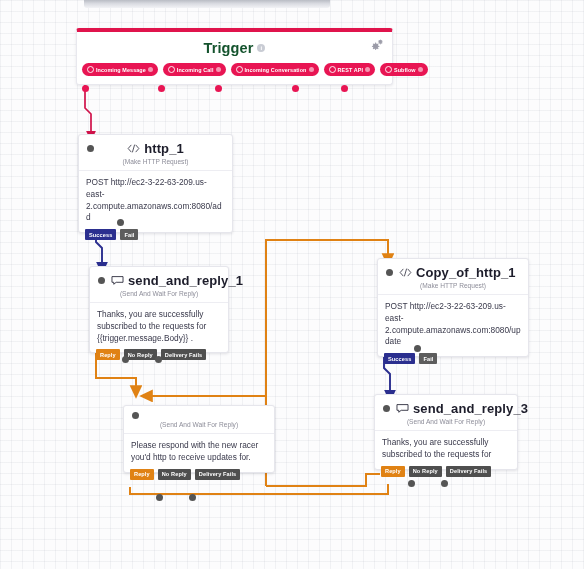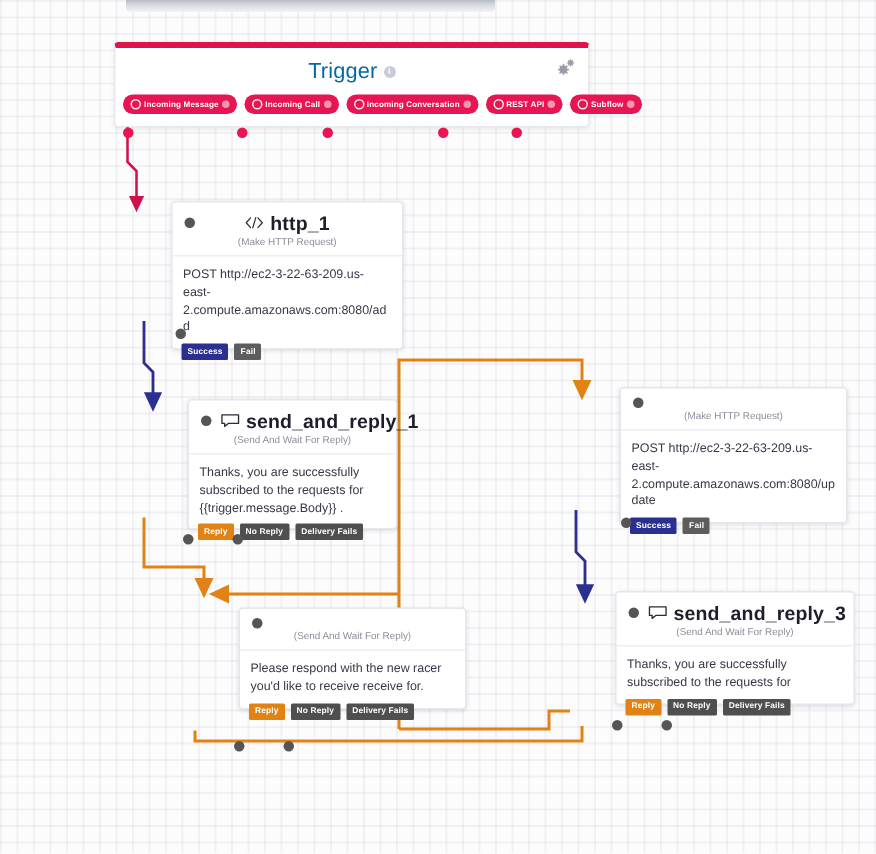--- a/index.html
+++ b/index.html
@@ -57,23 +57,23 @@
   }
   .trigger-title-row {
     position: relative;
     height: 24px;
     display: flex;
     align-items: center;
     justify-content: center;
     padding-top: 4px;
   }
   .trigger-title {
-    color: #0369a1;
+    color: #14532d;
     font-size: 14.5px;
-    font-weight: normal;
+    font-weight: bold;
     letter-spacing: .1px;
   }
   .info-dot {
     display: inline-block;
     width: 8px; height: 8px;
     border-radius: 50%;
     background: #c9ccd4;
     color: #fff;
     font-size: 6px;
     line-height: 8px;
@@ -130,21 +130,20 @@
   }
 
   
   .node {
     position: absolute;
     background: #ffffff;
     border: 1px solid #e6e6ec;
     border-radius: 3px;
     box-shadow: 0 1px 3px rgba(40,40,60,0.13);
     box-sizing: border-box;
-    margin-left: 36px;
   }
   .node-head {
     display: flex;
     align-items: center;
     padding: 6px 8px 1px 8px;
     gap: 6px;
   }
   .node-in-dot {
     width: 7px; height: 7px;
     border-radius: 50%;
@@ -342,48 +341,56 @@
       <span class="chip noreply">No Reply</span>
       <span class="chip delivery">Delivery Fails</span>
     </div>
   </div>
   <div class="port-dot" style="left:122px; top:356px;"></div>
   <div class="port-dot" style="left:155px; top:356px;"></div>
 
   <div class="node" style="left:377px; top:258px; width:152px;">
     <div class="node-head">
       <span class="node-in-dot"></span>
+      <span class="node-head-mid">
+        <svg class="node-type-icon" viewBox="0 0 18 12">
+          <path d="M5.6,1.4 L1.6,6 L5.6,10.6" stroke="#2b2b3a" stroke-width="1.1" fill="none" stroke-linecap="round" stroke-linejoin="round"></path>
+          <path d="M12.4,1.4 L16.4,6 L12.4,10.6" stroke="#2b2b3a" stroke-width="1.1" fill="none" stroke-linecap="round" stroke-linejoin="round"></path>
+          <path d="M10.4,1.2 L7.6,10.8" stroke="#2b2b3a" stroke-width="1.1" fill="none" stroke-linecap="round"></path>
+        </svg>
+        <span class="node-title">Copy_of_http_1</span>
+      </span>
       <span style="width:7px;"></span>
     </div>
     <div class="node-sub">(Make HTTP Request)</div>
     <div class="node-body">POST http://ec2-3-22-63-209.us-east-2.compute.amazonaws.com:8080/update</div>
     <div class="ports">
       <span class="chip success">Success</span>
       <span class="chip fail">Fail</span>
     </div>
   </div>
   <div class="port-dot" style="left:414px; top:345px;"></div>
 
   <div class="node" style="left:123px; top:405px; width:152px;">
     <div class="node-head">
       <span class="node-in-dot"></span>
       <span style="width:7px;"></span>
     </div>
     <div class="node-sub">(Send And Wait For Reply)</div>
-    <div class="node-body">Please respond with the new racer you'd like to receive receive for.</div>
+    <div class="node-body">Please respond with the new racer you'd http to receive updates for.</div>
     <div class="ports">
       <span class="chip reply">Reply</span>
       <span class="chip noreply">No Reply</span>
       <span class="chip delivery">Delivery Fails</span>
     </div>
   </div>
   <div class="port-dot" style="left:156px; top:494px;"></div>
   <div class="port-dot" style="left:189px; top:494px;"></div>
 
-  <div class="node" style="left:374px; top:394px; width:160px;">
+  <div class="node" style="left:374px; top:394px; width:144px;">
     <div class="node-head">
       <span class="node-in-dot"></span>
       <span class="node-head-mid">
         <svg class="node-type-icon" viewBox="0 0 16 12">
           <path d="M1.2,1.2 h13.6 v7 h-8.4 l-3 2.4 v-2.4 h-2.2 z" stroke="#2b2b3a" stroke-width="1.1" fill="none" stroke-linejoin="round"></path>
         </svg>
         <span class="node-title">send_and_reply_3</span>
       </span>
       <span style="width:7px;"></span>
     </div>

